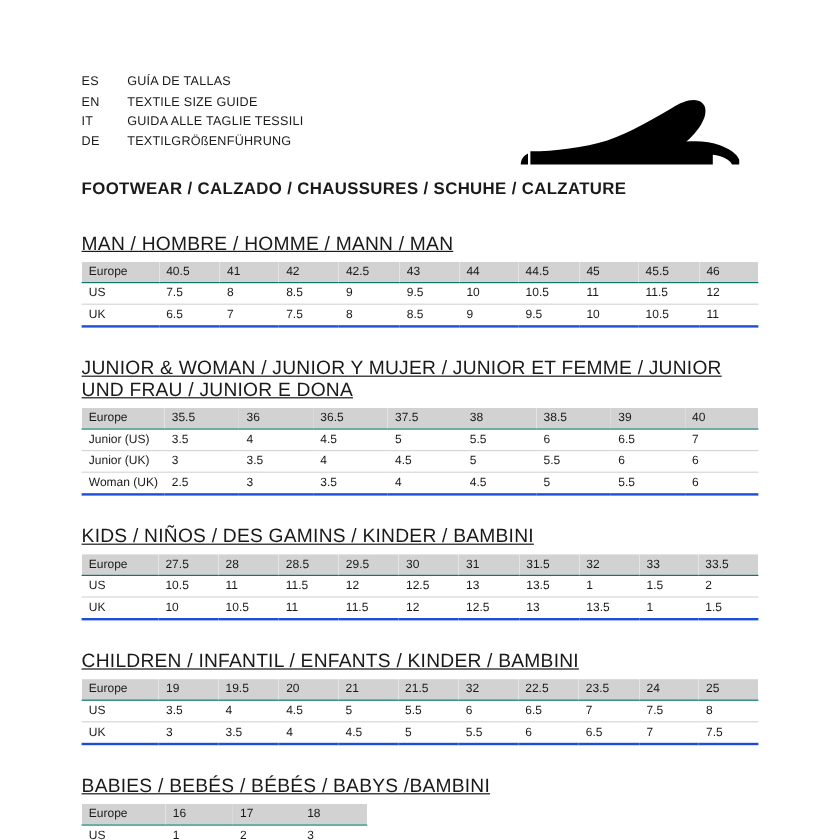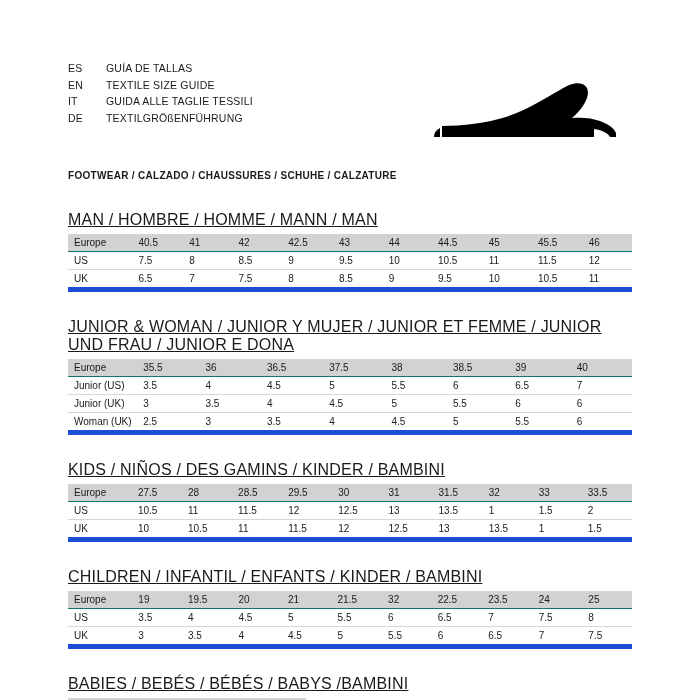--- a/index.html
+++ b/index.html
@@ -51,22 +51,21 @@
     padding-left: 0px;
   }
 
   .shoe-art {
     margin-right: 14px;
     margin-top: 22px;
   }
 
   
   .section-heading {
-    margin-top: 22px;
-    font-size: 10px;
+    font-size: 14px;
     font-weight: bold;
     letter-spacing: 0.3px;
     color: #1a1a1a;
   }
 
   
   .table-block {
     margin-top: 26px;
   }
   .table-block.first {
@@ -92,21 +91,21 @@
     text-align: left;
     white-space: nowrap;
     overflow: hidden;
   }
   table.size tr.head td {
     background: #d2d2d2;
     border-bottom: 1px solid #0f766e;
     font-size: 10px;
   }
   table.size tr:last-child td {
-    border-bottom: 5px solid #1d4ed8;
+    border-bottom: 2px solid #1d4ed8;
   }
   .col-label {
     width: 64px;
   }
   .col-val {
     width: 50px;
   }
 </style>
 </head>
 <body>

